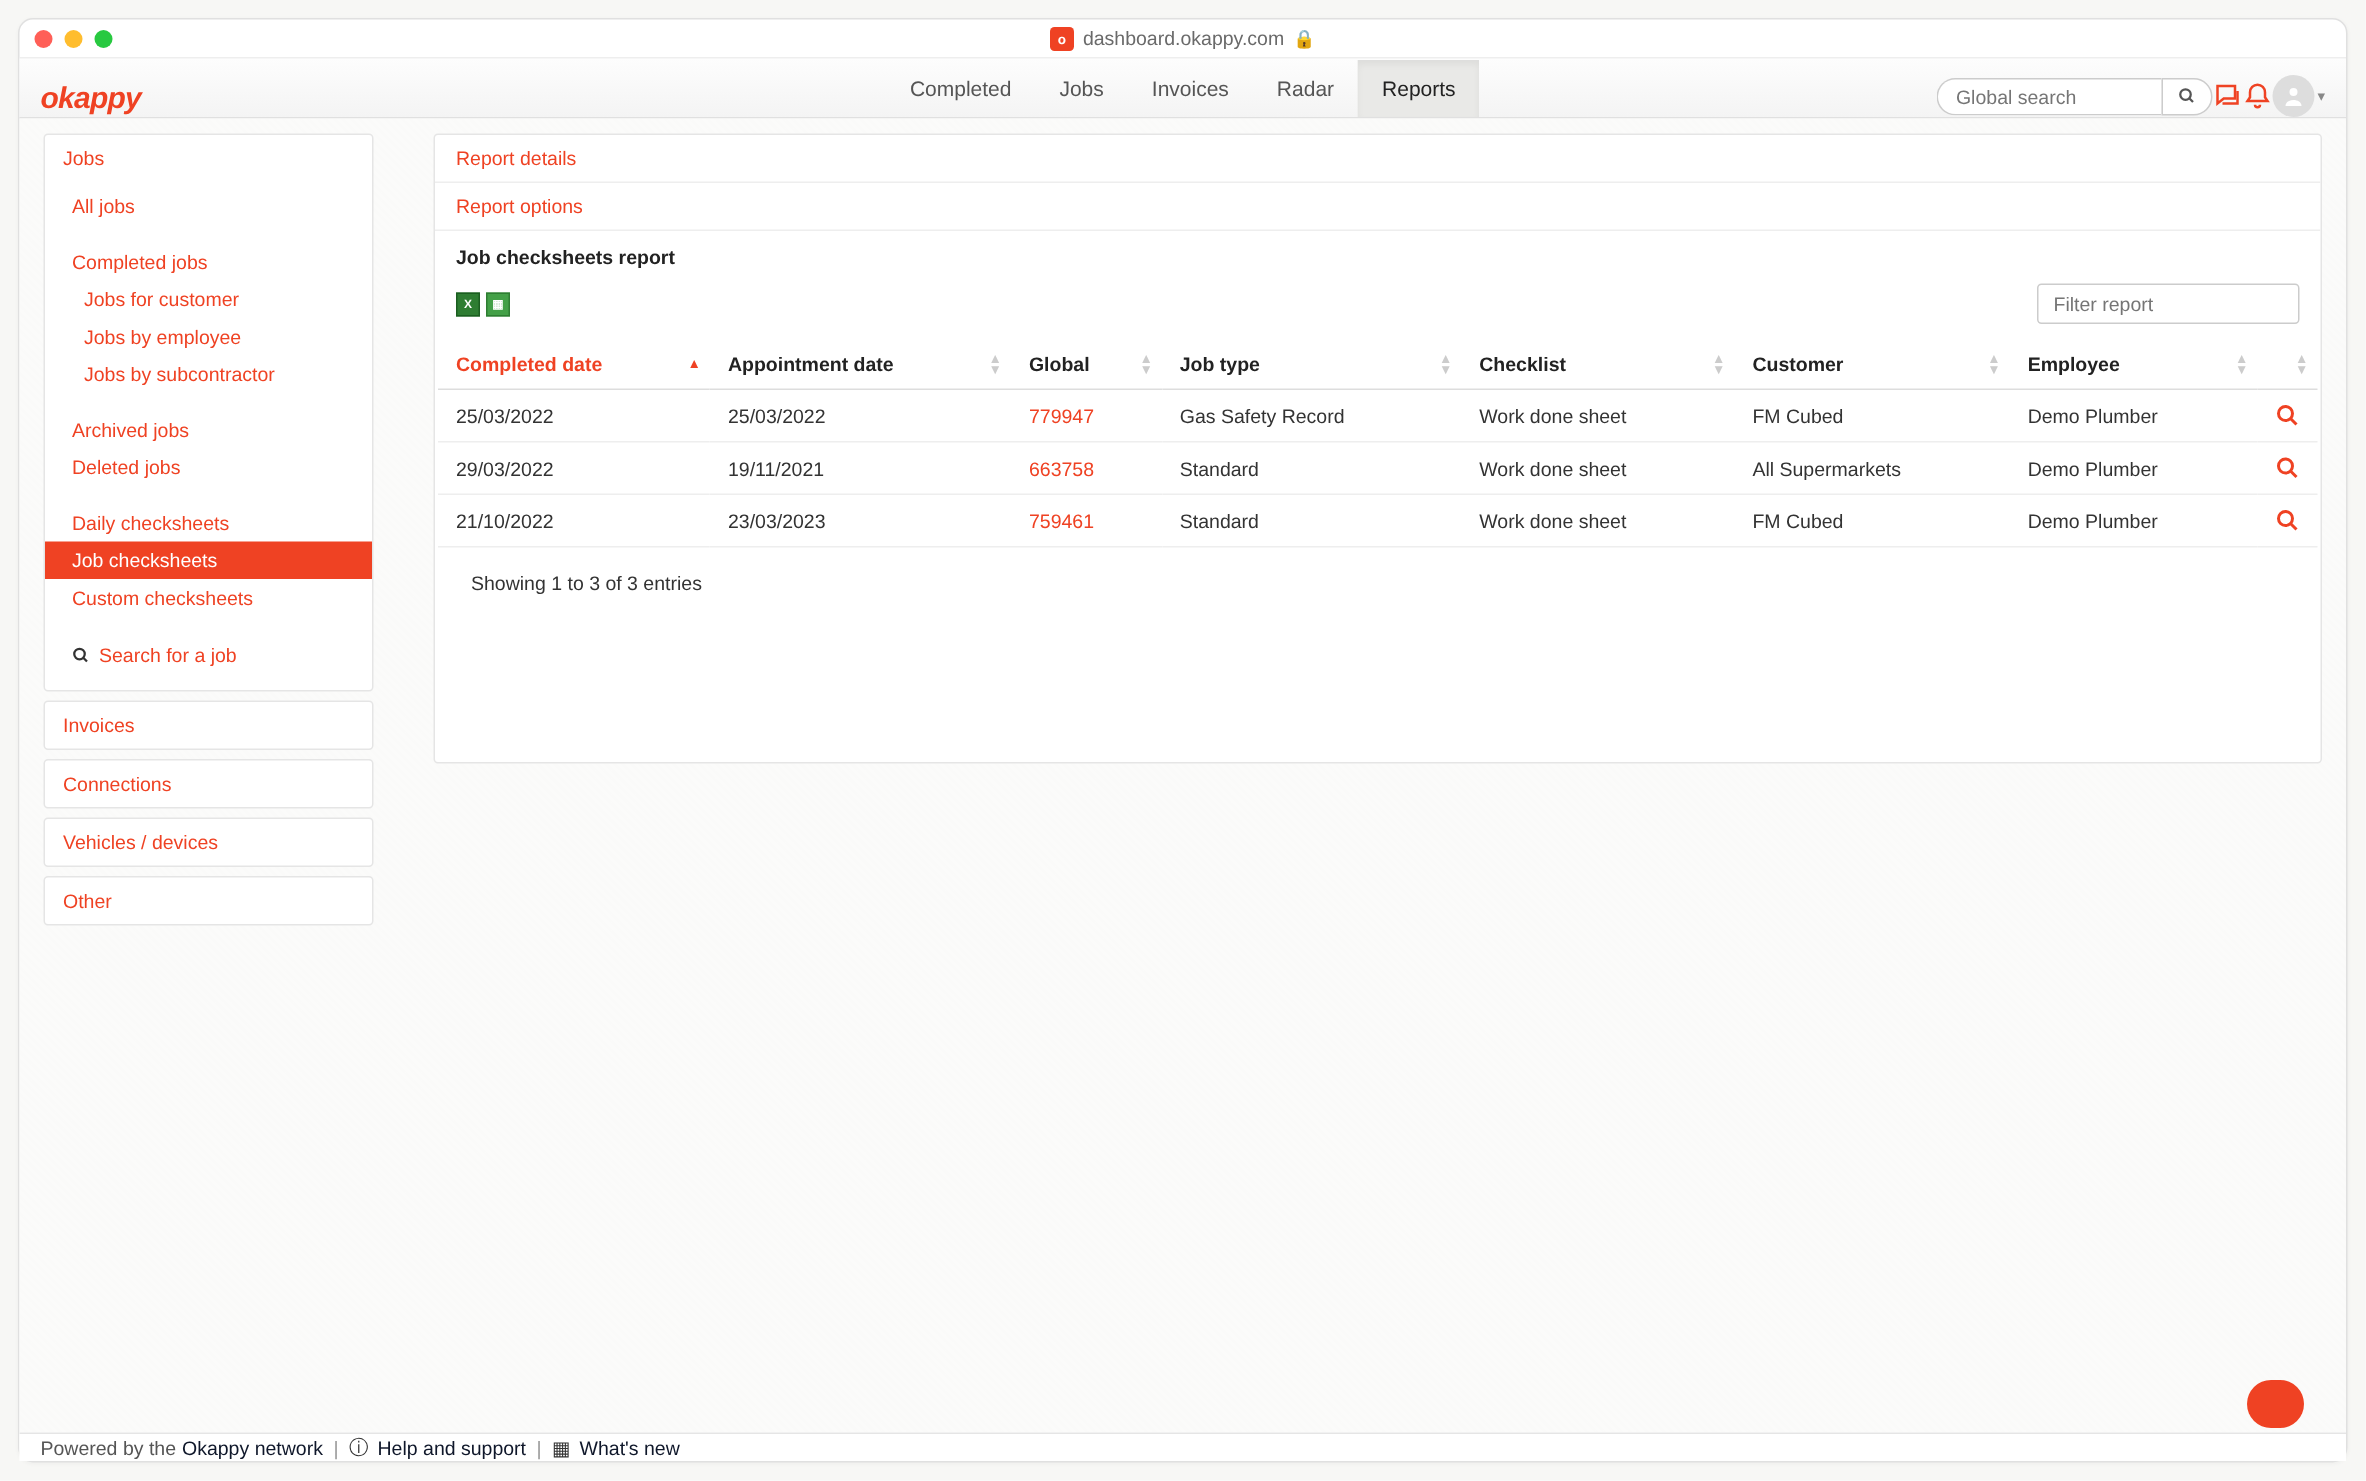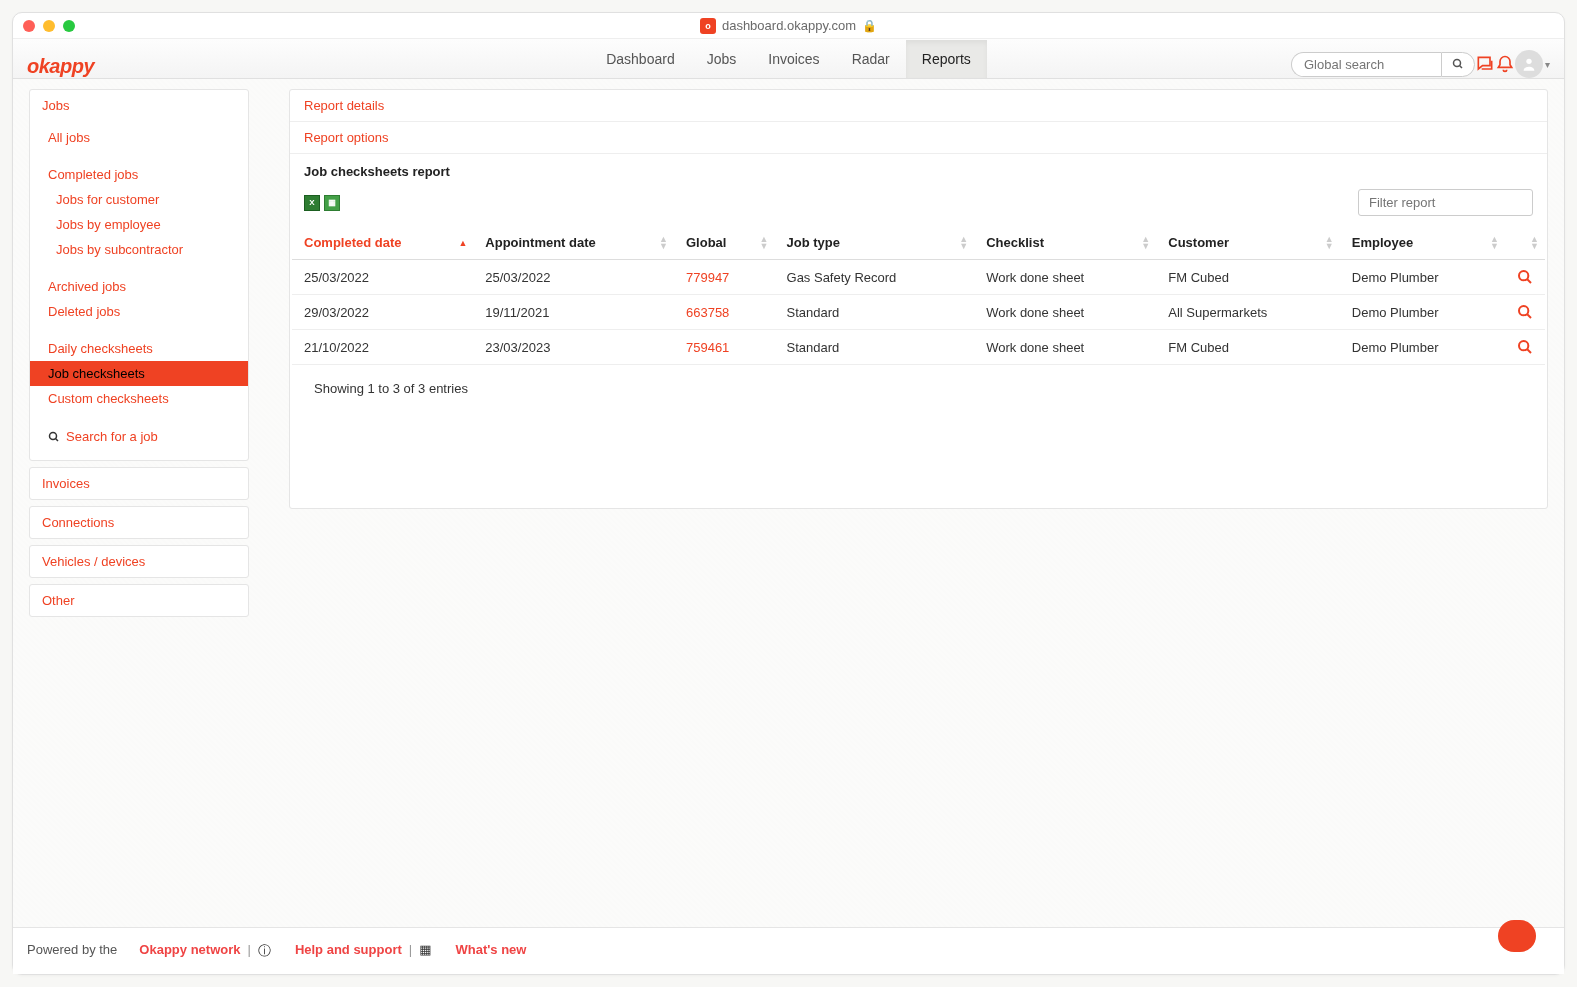--- a/index.html
+++ b/index.html
@@ -112,21 +112,21 @@
   }
   .panel-header {
     padding: 8px 12px; color:#ef4223; font-size:13px; cursor:pointer;
   }
   .panel-body { padding: 4px 0 10px; }
   .side-link {
     display:block; padding: 5px 18px; color:#ef4223; font-size:13px; cursor:pointer;
   }
   .side-link.sub { padding-left: 26px; }
   .side-link.active {
-    background:#ef4223; color:#000000;
+    background:#ef4223; color:#ffffff;
   }
   .side-search {
     padding: 6px 18px; color:#ef4223; font-size:13px; cursor:pointer;
     display:flex; align-items:center; gap:6px;
   }
   .side-search .mag { color:#333; }
   .spacer { height: 12px; }
   .main { flex:1; }
   .main-panel {
     background:#fff; border:1px solid #e5e5e5; border-radius:3px;
@@ -165,25 +165,25 @@
   tbody td {
     padding: 9px 12px; border-bottom:1px solid #eee; font-size:13px; color:#333;
   }
   .jobid-link { color:#ef4223; cursor:pointer; }
   .row-action { color:#ef4223; font-size:17px; cursor:pointer; font-weight:bold;}
   .table-footer { padding: 16px 24px; font-size:13px; color:#333; }
   .footer {
     position:absolute; left:0; right:0; bottom:0;
     border-top: 1px solid #e5e5e5;
     background:#fff;
-    padding: 14px 14px;
+    padding: 0 14px;
     font-size:13px; color:#555;
-    display:flex; gap:4px;
-  }
-  .footer a { color:#ef4444; font-weight:bold; cursor:pointer;margin-left:18px; }
+    display:flex; align-items:center; gap:4px;
+  }
+  .footer a { color:#0f172a; font-weight:normal; cursor:pointer; }
   .footer .sep { color:#999; margin: 0 3px; }
   .footer .ico { color:#333; margin-right:2px; }
   .chat-bubble {
     position:absolute; right:28px; bottom:22px;
     width:38px;height:32px;background:#ef4223;border-radius:16px;
     cursor:pointer;
   }
   .chat-bubble:after{
     content:""; position:absolute; bottom:-4px; right:10px;
     border:6px solid transparent; border-top-color:#ef4223;
@@ -204,21 +204,21 @@
     <div class="url-wrap">
       <span class="url-favicon">o</span>
       <span>dashboard.okappy.com</span>
       <span class="lock-icon">🔒</span>
     </div>
   </div>
 
   <div class="topnav">
     <div class="logo">okappy</div>
     <div class="nav-center">
-      <div class="nav-item">Dashboard</div>
+      <div class="nav-item">Completed</div>
       <div class="nav-item">Jobs</div>
       <div class="nav-item">Invoices</div>
       <div class="nav-item">Radar</div>
       <div class="nav-item active">Reports</div>
     </div>
     <div class="nav-right">
       <div class="search-group">
         <input class="search-input" placeholder="Global search" style="">
         <button class="search-btn">
           <svg width="12" height="12" viewBox="0 0 24 24" fill="none" stroke="#555" stroke-width="3">

